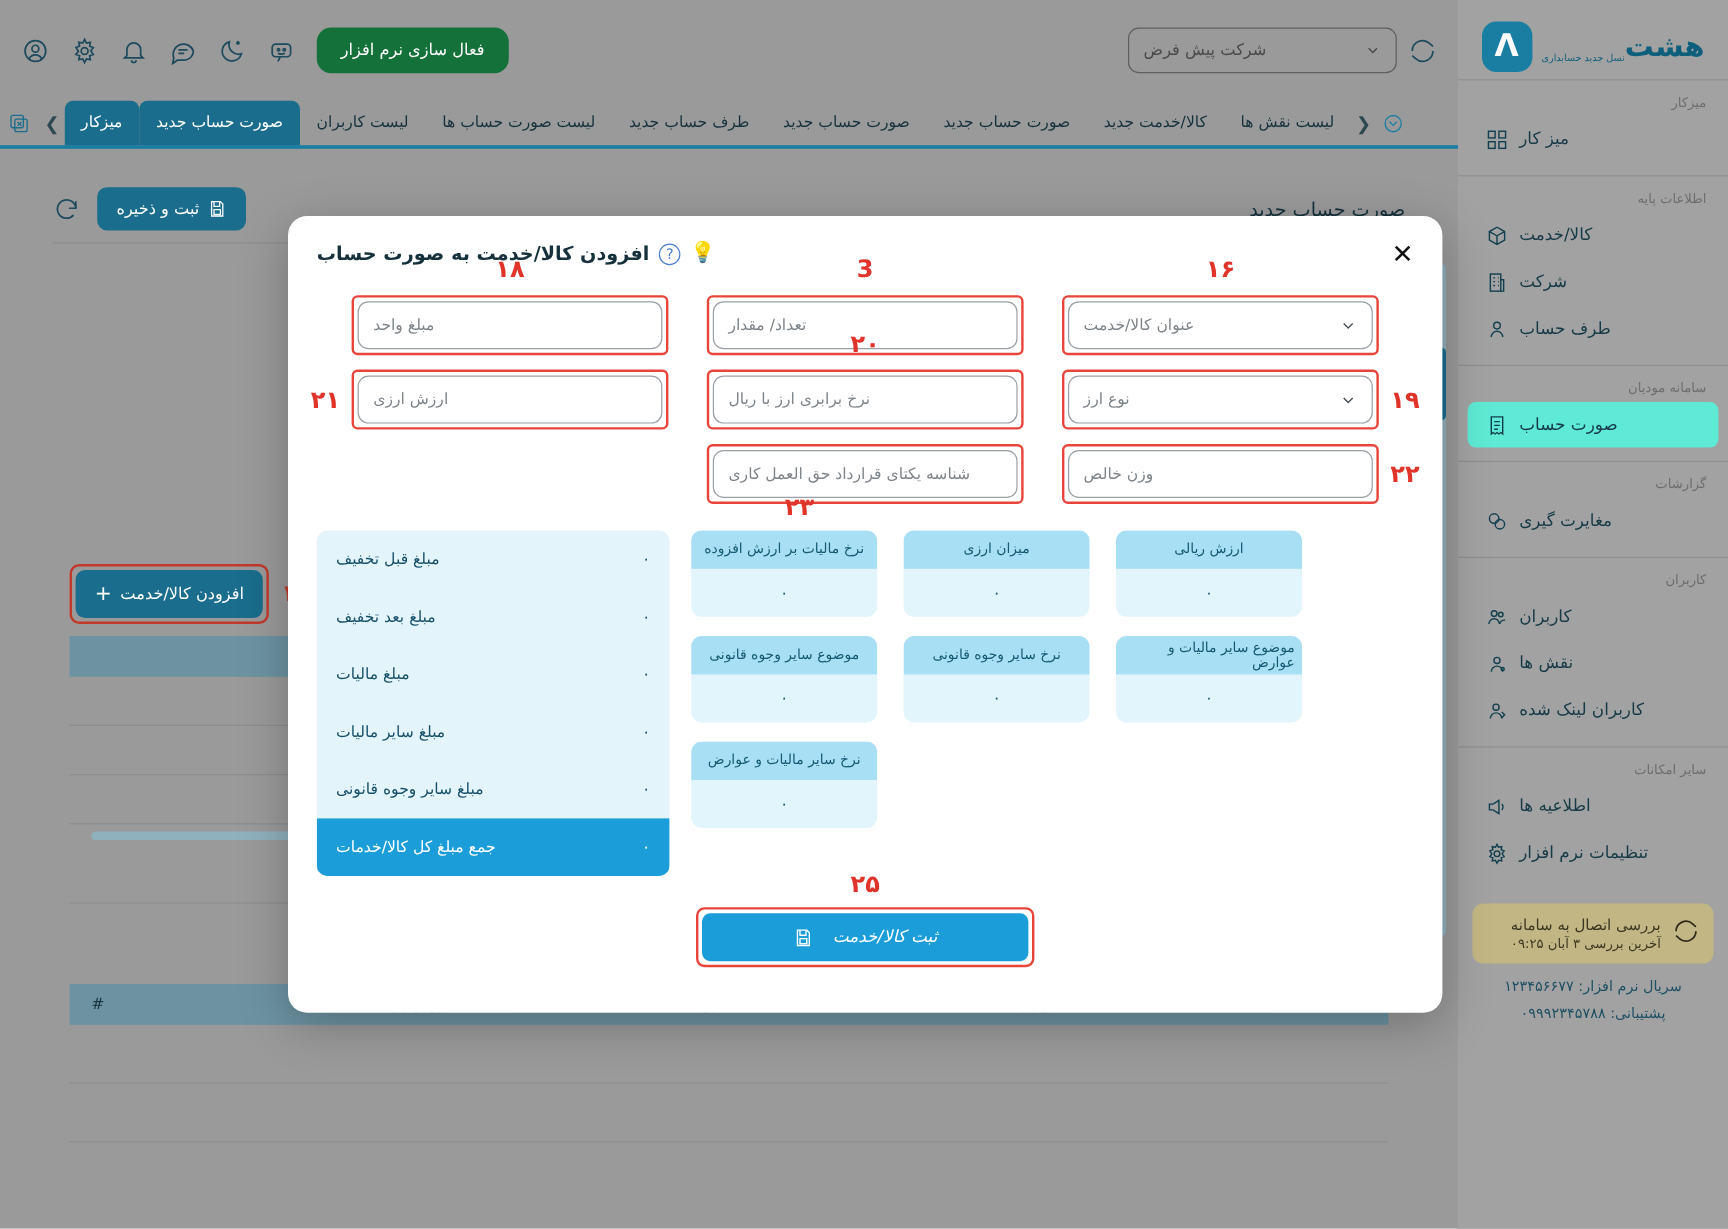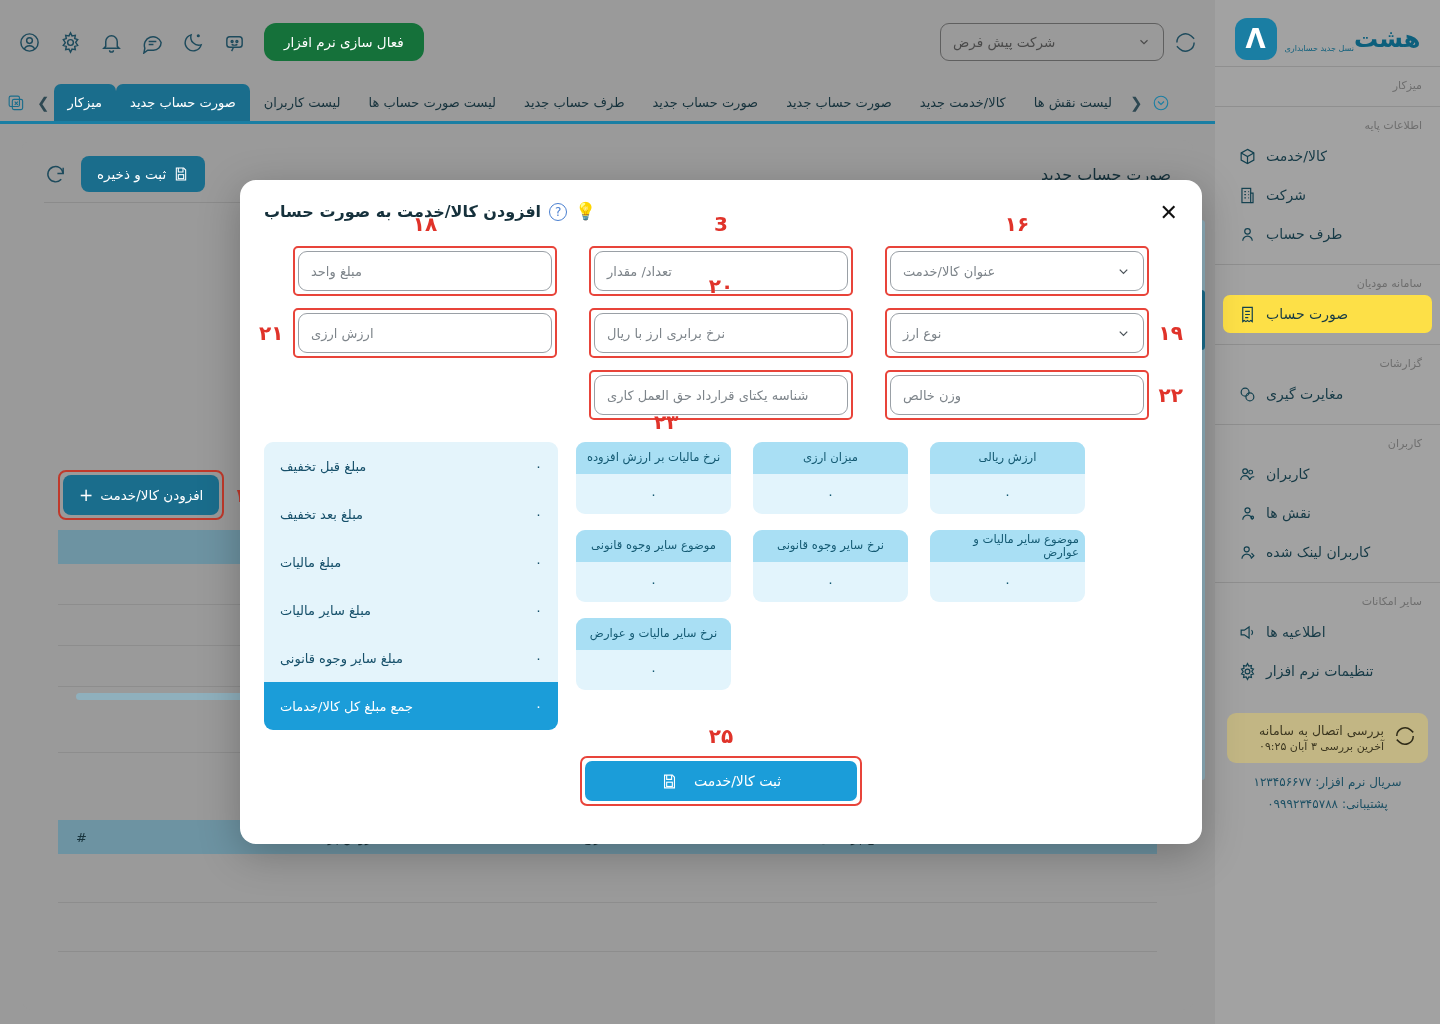--- a/index.html
+++ b/index.html
@@ -46,21 +46,21 @@
   .section-label {
     color: #6e6e6e; font-size: 11px; text-align: right;
     padding: 6px 18px 4px 0;
   }
   .nav-item {
     display: flex; align-items: center; justify-content: flex-end;
     gap: 9px; padding: 9px 16px 9px 14px;
     margin: 1px 8px; border-radius: 7px;
     color: #163a46; font-size: 14px; cursor: pointer;
   }
-  .nav-item.active { background: #fde047; }
+  .nav-item.active { background: #5eead4; }
   .nav-item .ico { display: flex; width: 20px; height: 20px; align-items:center; justify-content:center; }
   .nav-item .ico svg { width: 19px; height: 19px; stroke: #12404f; fill: none; stroke-width: 1.5; }
   .conn-box {
     margin: 12px 12px 8px 12px; background: #c2b684;
     border-radius: 9px; padding: 10px 12px;
     display: flex; align-items: center; gap: 10px;
   }
   .conn-text { flex: 1; text-align: right; color: #3c3720; }
   .conn-title { font-size: 12.5px; }
   .conn-sub { font-size: 11px; margin-top: 2px; }
@@ -220,21 +220,21 @@
   }
   .trow.total { background: #1b9dd9; color:#fff; }
   .trow .rv { font-size: 13px; }
 
   .submit-wrap { position: relative; display:flex; justify-content:center; margin-top: 26px; }
   .submit-ann { position:absolute; top:-32px; left:50%; transform:translateX(-50%); color:#e0332a; font-size:20px; font-weight:bold;}
   .submit-outline { border: 2.5px solid #e8443a; border-radius: 7px; padding: 3px; }
   .submit-btn {
     width: 272px; height: 40px; background: #1b9dd9; color:#fff; border:none;
     border-radius: 7px; font-size: 14px; font-family: inherit; cursor:pointer;
-    display:flex; align-items:center; justify-content:center; gap: 16px;
+    display:flex; align-items:center; justify-content:center; gap: 16px; font-style: italic;
   }
   .submit-btn svg { width:17px; height:17px; stroke:#fff; fill:none; stroke-width:1.6; }
 </style>
 </head>
 <body>
 
 <div id="root">
 
   <div class="page-dim"></div>
 
@@ -620,20 +620,31 @@
     <div class="logo-wrap">
       <div class="logo-text">
         <span class="big">هشت</span>
         <span class="small">نسل جدید حسابداری</span>
       </div>
       <div class="logo-mark">Λ</div>
     </div>
 
     <div class="nav-section">
       <div class="section-label">میزکار</div>
+      <div class="nav-item">
+        <span>میز کار</span>
+        <span class="ico">
+            <svg viewBox="0 0 24 24">
+              <rect x="3" y="3" width="7" height="7"></rect>
+              <rect x="14" y="3" width="7" height="7"></rect>
+              <rect x="3" y="14" width="7" height="7"></rect>
+              <rect x="14" y="14" width="7" height="7"></rect>
+            </svg>
+          </span>
+      </div>
     </div>
 
     <div class="nav-section">
       <div class="section-label">اطلاعات پایه</div>
       <div class="nav-item">
         <span>کالا/خدمت</span>
         <span class="ico">
             <svg viewBox="0 0 24 24">
               <path d="M12 3l8 4.5v9L12 21l-8-4.5v-9z"></path>
               <path d="M4 7.5l8 4.5 8-4.5M12 12v9"></path>

